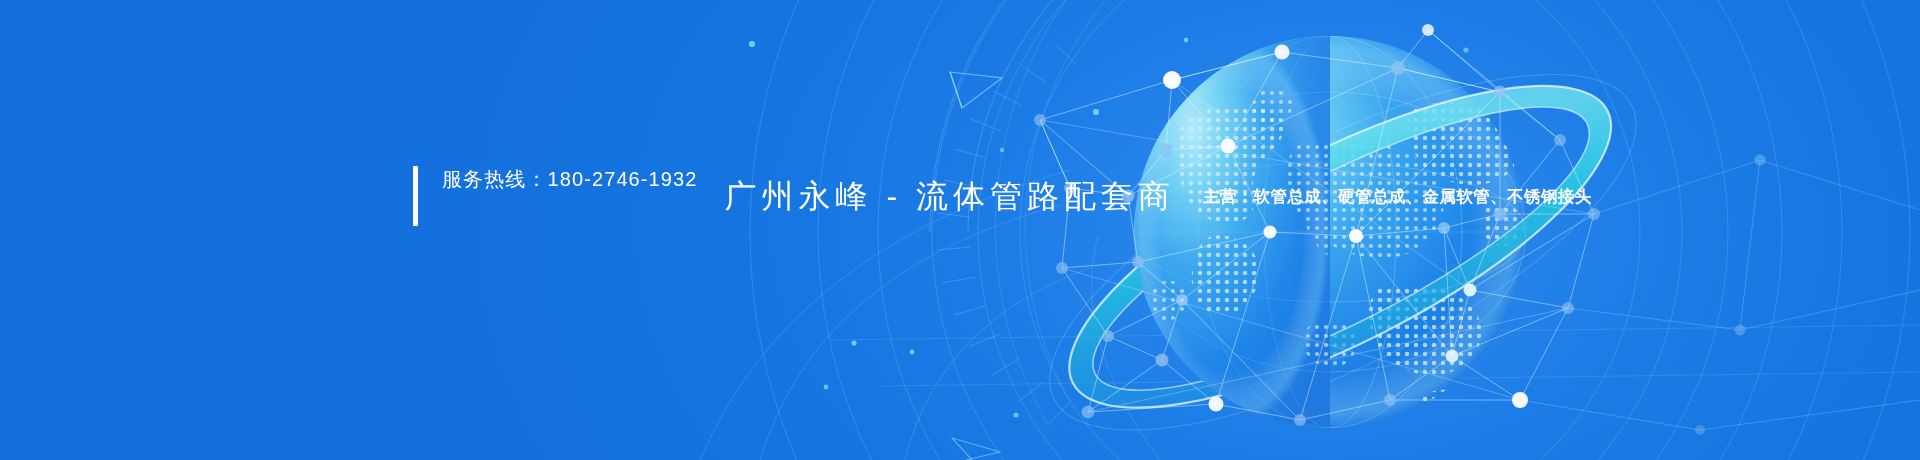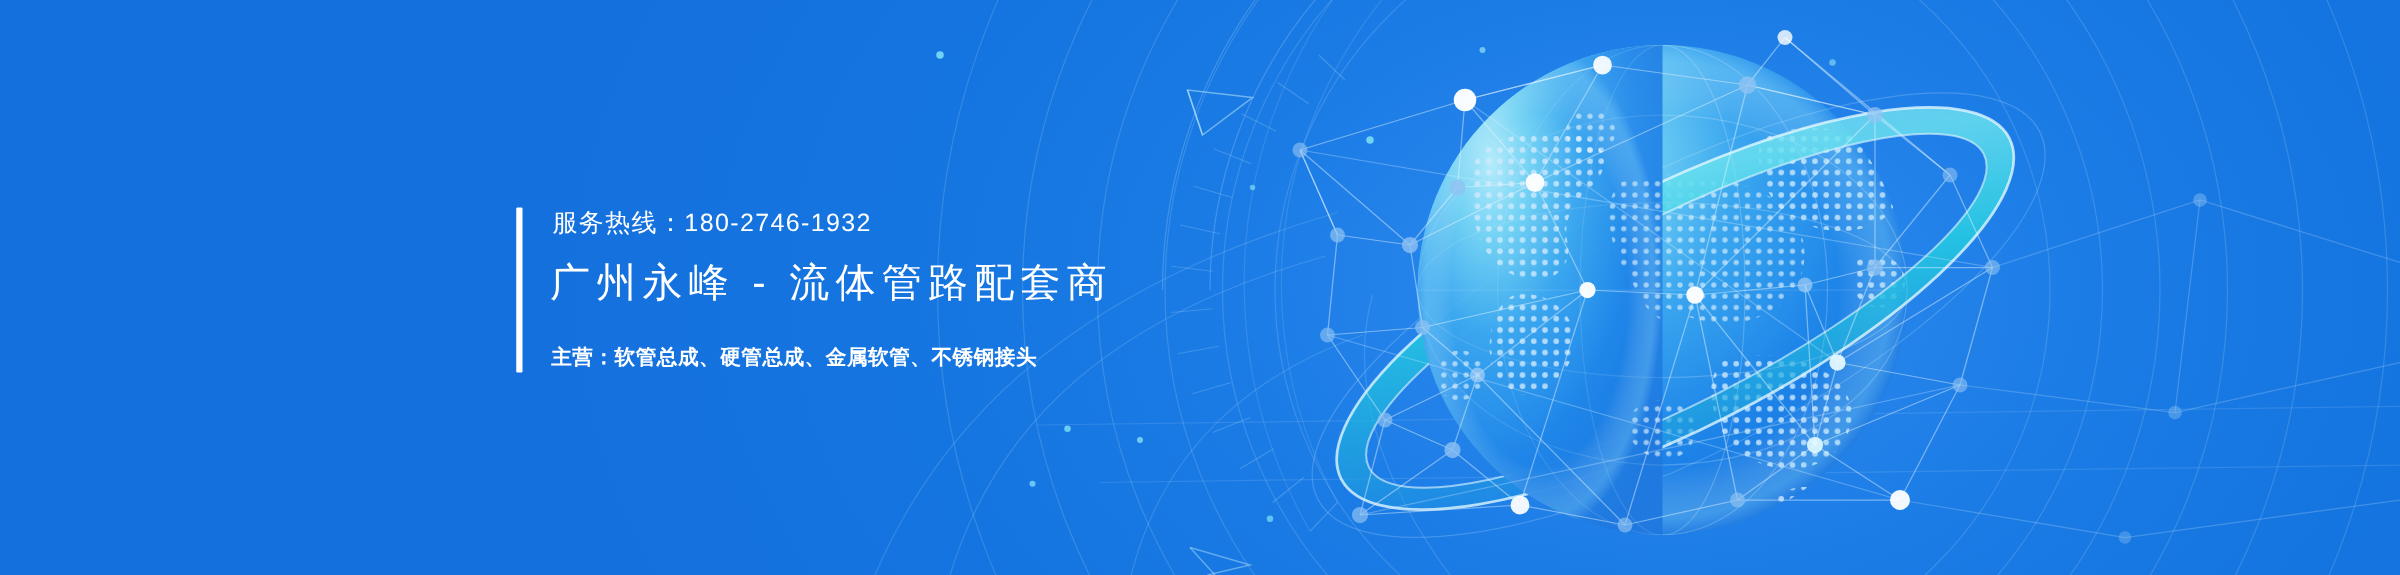--- a/index.html
+++ b/index.html
@@ -30,21 +30,21 @@
     display:flex; align-items:stretch;
   }
   .accent-bar {
     width:5px;
     background:#ffffff;
     margin-right:24px;
     border-radius:1px;
     flex:0 0 5px;
     align-self:stretch;
   }
-  .text-col { display:flex; flex-direction:column; justify-content:space-between; }
+  .text-col { display:flex; flex-direction:row; justify-content:space-between;gap:29px; }
   .phone-line {
     color:#ffffff;
     font-size:20px;
     letter-spacing:1.1px;
     line-height:26px;
     margin-bottom:4px;
     white-space:nowrap;
     font-weight:400;
   }
   .headline {

